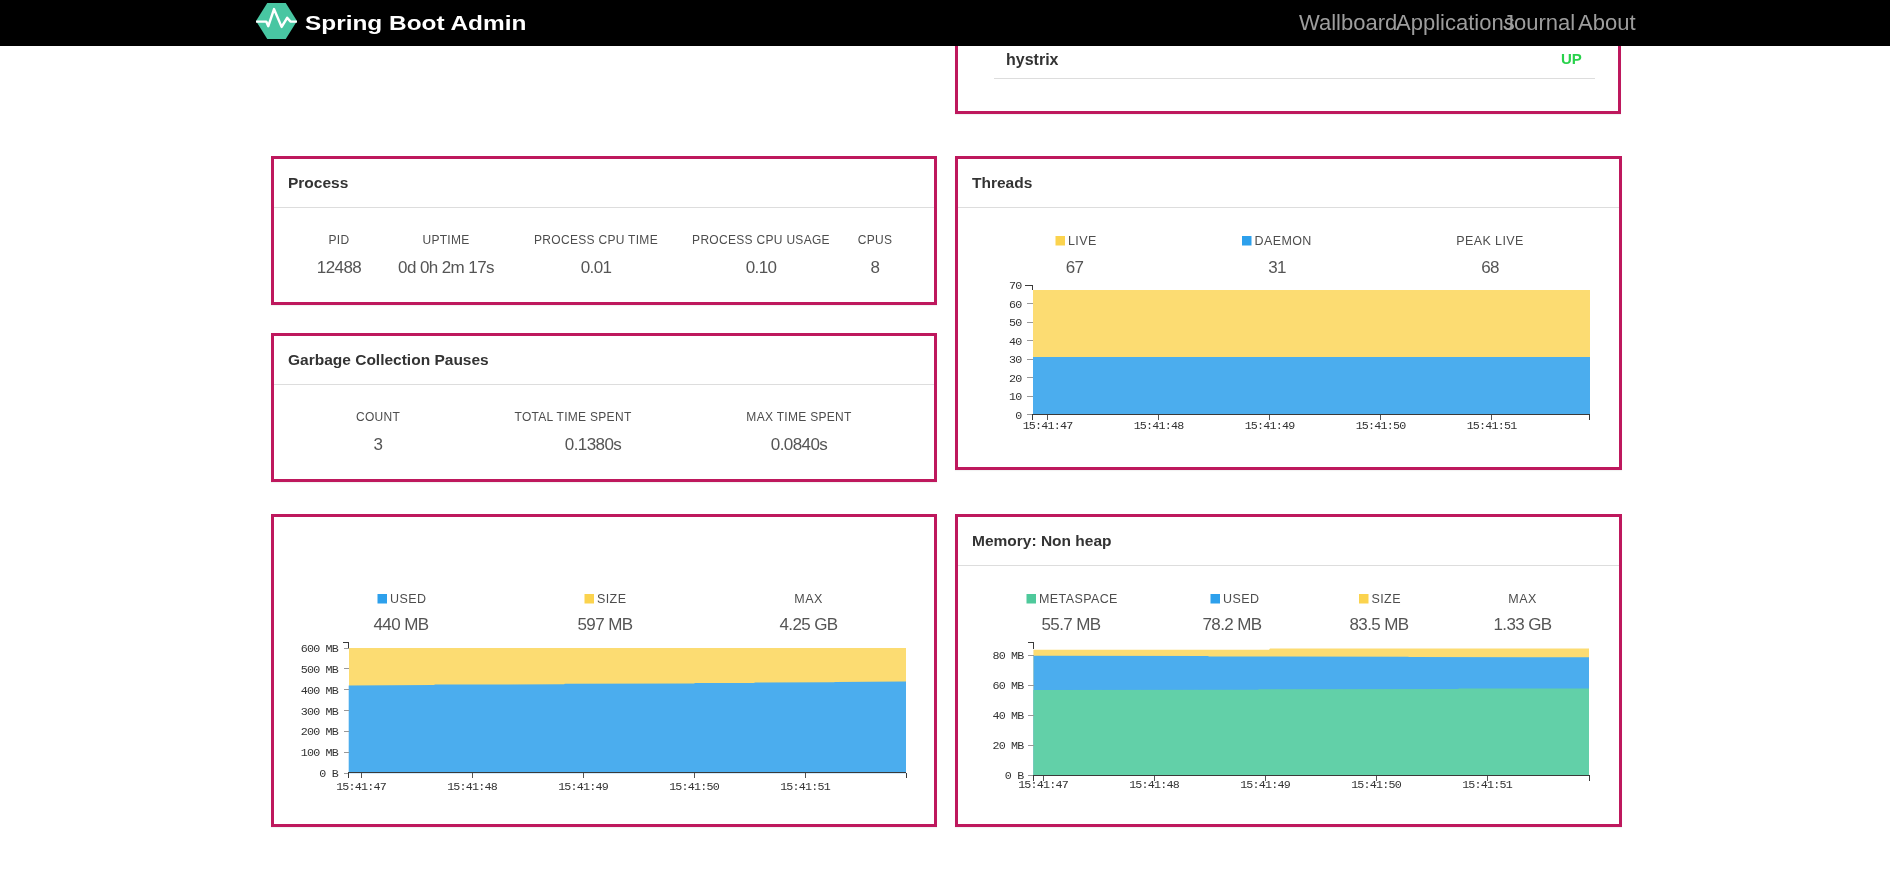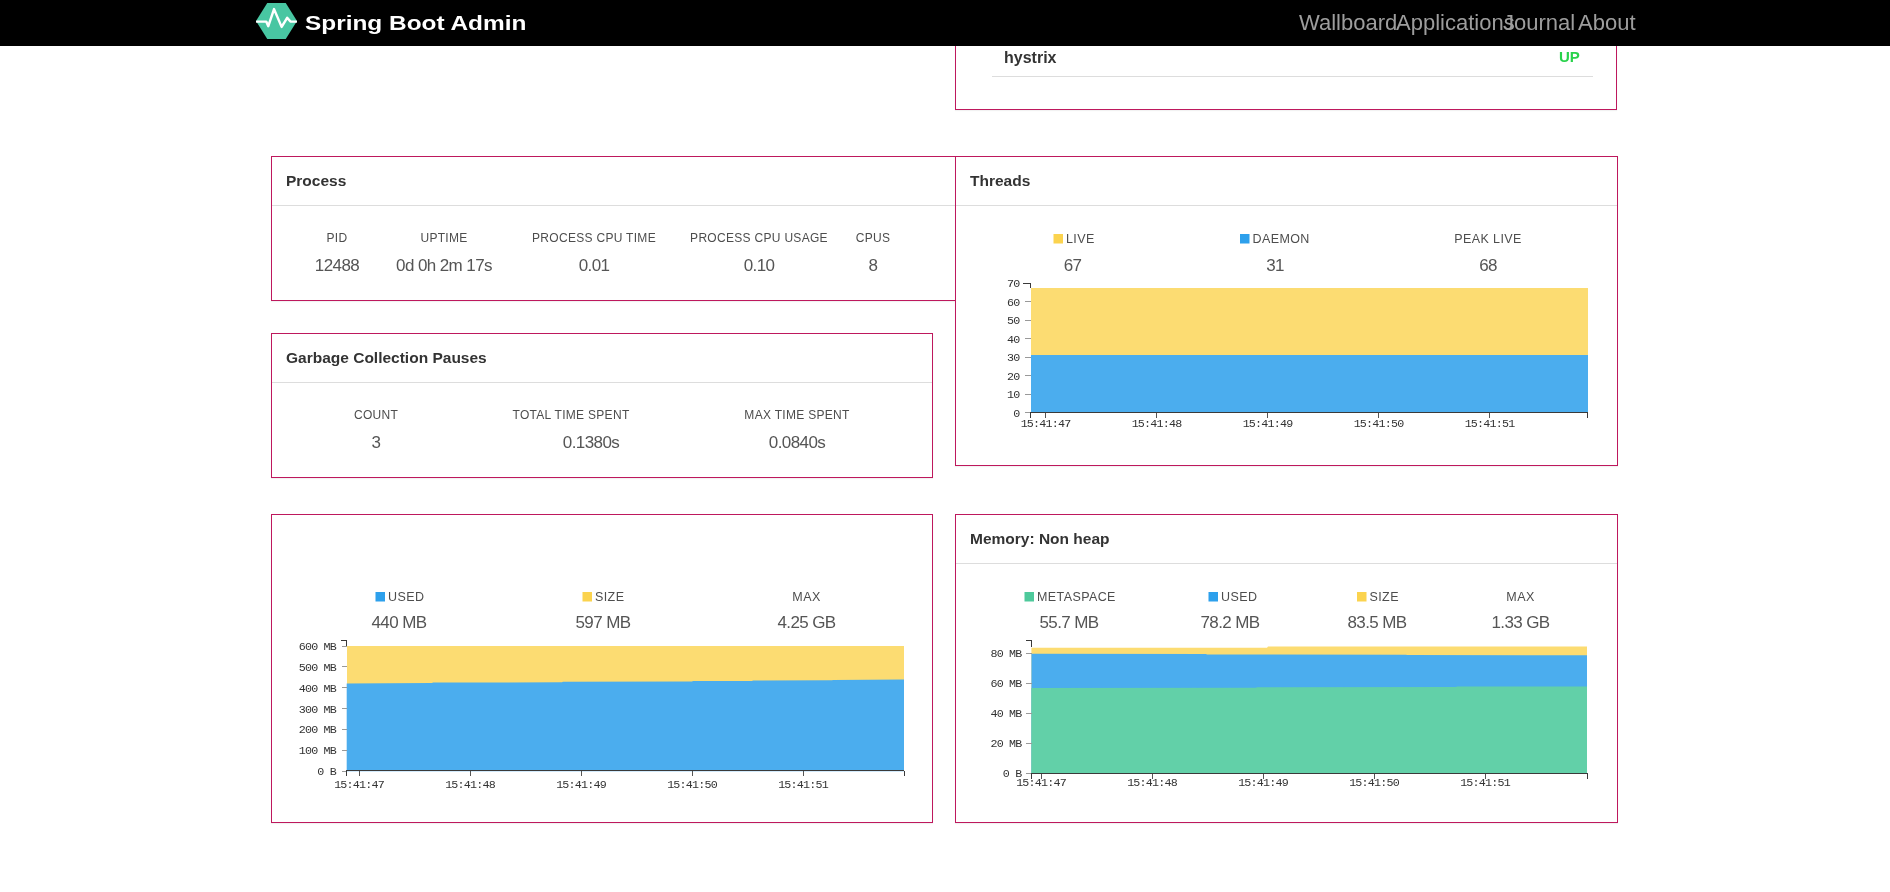--- a/index.html
+++ b/index.html
@@ -1,20 +1,20 @@
 <!DOCTYPE html>
 <html><head>
 <meta charset="utf-8">
 <style>
   html,body{margin:0;padding:0;}
   body{width:1890px;height:892px;background:#fff;font-family:"Liberation Sans",sans-serif;position:relative;overflow:hidden;}
   .navbar{position:absolute;left:0;top:0;width:1890px;height:46px;background:#000000;z-index:50;}
   .brand{position:absolute;left:305px;top:0;height:46px;line-height:46px;color:#fff;font-size:20px;font-weight:bold;transform:scaleX(1.22);transform-origin:0 50%;}
   .navlink{position:absolute;top:0;height:46px;line-height:46px;color:#9d9d9d;font-size:22px;}
-  .panel{position:absolute;background:#fff;border:1px solid #be185d;border-radius:0;box-shadow:0 1px 1px rgba(0,0,0,.05);text-decoration:underline;}
+  .panel{position:absolute;background:#fff;border:3px solid #be185d;border-radius:0;box-shadow:0 1px 1px rgba(0,0,0,.05);text-decoration:underline;}
   .phead{position:absolute;left:0;top:0;right:0;height:48px;border-bottom:1px solid #ddd;}
   .ptitle{position:absolute;left:14px;top:0;height:48px;line-height:48px;font-size:15.5px;font-weight:bold;color:#333;}
   .lab{position:absolute;font-size:12px;color:#4d4d4d;transform:translateX(-50%);white-space:nowrap;letter-spacing:0.3px;}
   .val{position:absolute;font-size:17px;color:#555;transform:translateX(-50%);white-space:nowrap;letter-spacing:-0.6px;}
   svg text{font-family:"Liberation Sans",sans-serif;}
   svg text.mono{font-family:"Liberation Mono",monospace;}
 </style>
 </head>
 <body>
 
@@ -29,21 +29,21 @@
     <polygon points="11,0 29,0 40,18 29,36 11,36 0,18" fill="#48c6a2"></polygon>
     <polyline points="1,18.6 10,18.6 12,23.2 17.6,6.1 25,23.9 30.4,14.8 33.6,18.6 39,18.6" fill="none" stroke="#fff" stroke-width="2.4" stroke-linejoin="round" stroke-linecap="round"></polyline>
   </svg>
   <div class="brand">Spring Boot Admin</div>
   <div class="navlink" style="left:1299px;">Wallboard</div>
   <div class="navlink" style="left:1396px;">Applications</div>
   <div class="navlink" style="left:1503px;">Journal</div>
   <div class="navlink" style="left:1578px;">About</div>
 </div>
 
-<div class="panel" style="left:271px;top:156px;width:660px;height:143px;padding-left:48px;">
+<div class="panel" style="left:271px;top:156px;width:660px;height:143px;">
   <div class="phead">
       <div class="ptitle">Process</div>
     </div>
   <div class="lab" style="left:65px;top:74px;">PID</div>
   <div class="lab" style="left:172px;top:74px;">UPTIME</div>
   <div class="lab" style="left:322px;top:74px;">PROCESS CPU TIME</div>
   <div class="lab" style="left:487px;top:74px;">PROCESS CPU USAGE</div>
   <div class="lab" style="left:601px;top:74px;">CPUS</div>
   <div class="val" style="left:65px;top:99px;">12488</div>
   <div class="val" style="left:172px;top:99px;">0d 0h 2m 17s</div>

